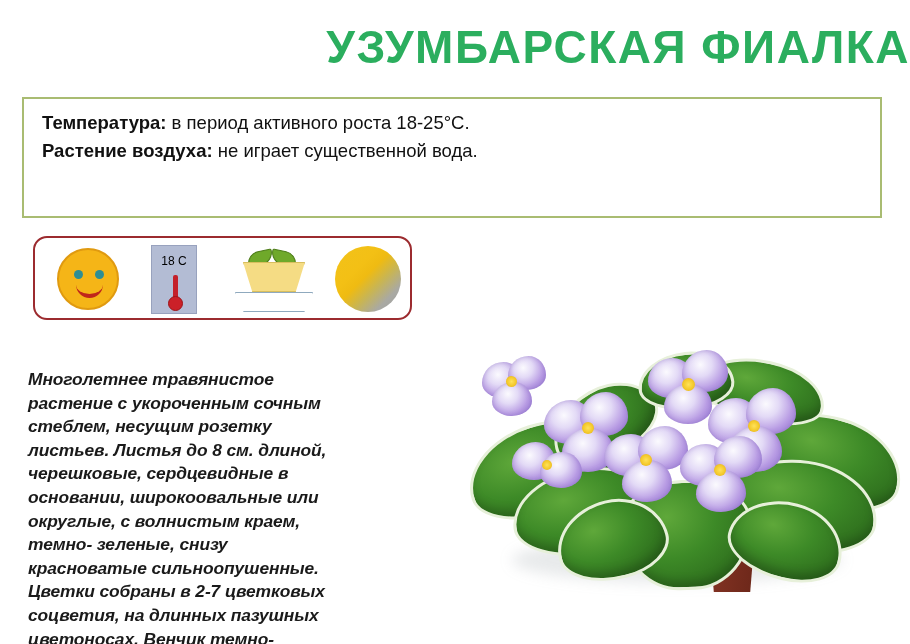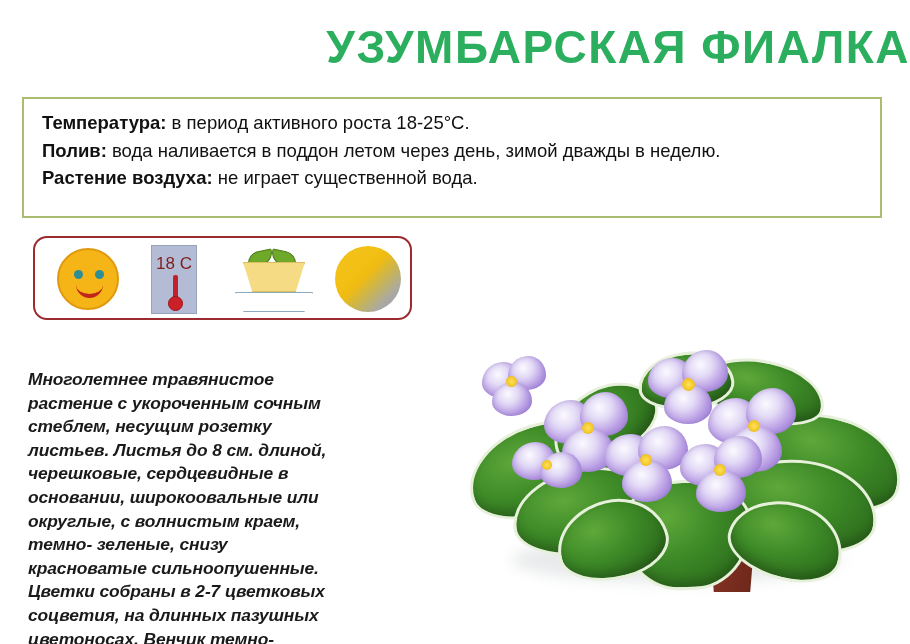--- a/index.html
+++ b/index.html
@@ -112,22 +112,22 @@
     width: 46px; height: 69px;
     background: #B3BCD4;
     border: 1px solid #98A2BE;
     box-sizing: border-box;
   }
   .thermo-text {
     position: absolute;
     left: 0; top: 8px;
     width: 100%;
     text-align: center;
-    font-size: 17px;
-    color: #7f1d1d;
+    font-size: 12px;
+    color: #000000;
     font-family: "Liberation Sans", sans-serif;
   }
   .thermo-stem {
     position: absolute;
     left: 21px; top: 29px;
     width: 5px; height: 26px;
     background: #C4202A;
     border-radius: 2px;
   }
   .thermo-bulb {
@@ -261,23 +261,20 @@
 
 <div id="page-title">УЗУМБАРСКАЯ ФИАЛКА</div>
 
 <div id="care-box">
 
 
   <div class="care-line">
     <span class="lbl">Температура:</span><span> в период активного роста 18-25°C.</span>
   </div>
 
-  <div class="care-line">
-    <span class="lbl">Полив:</span><span> вода наливается в поддон летом через день, зимой дважды в неделю.</span>
-  </div>
 
   <div class="care-line">
     <span class="lbl">Растение воздуха:</span><span> не играет существенной вода.</span>
   </div>
 
 </div>
 
 <div id="icon-strip">
 
   <div class="icon-slot" id="icon-smiley">

